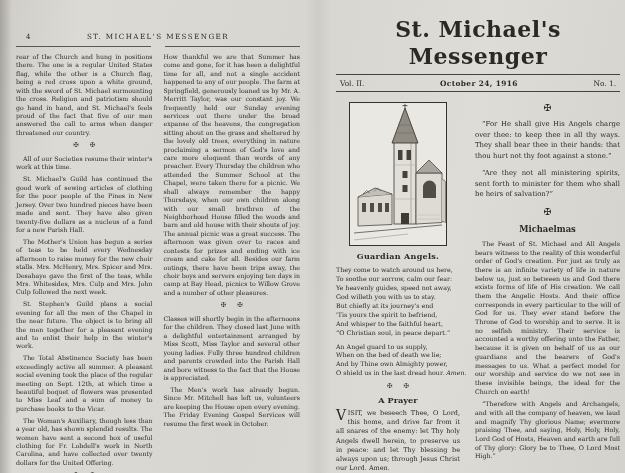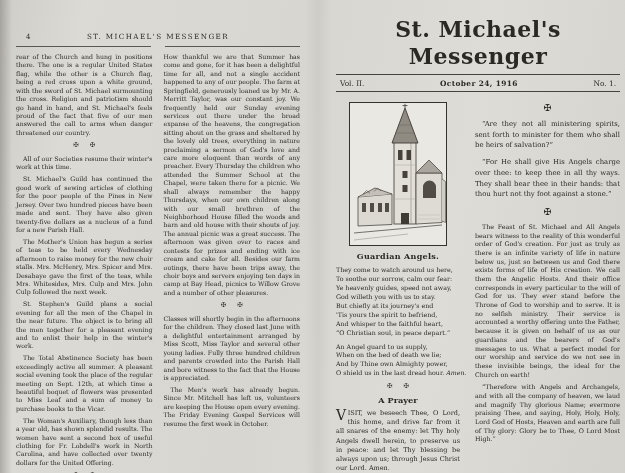--- a/index.html
+++ b/index.html
@@ -158,22 +158,23 @@
 
         <div class="divider">✠ ✠</div>
         <div class="prayer-head">A Prayer</div>
         <p class="prayer">
           <span class="dropcap">V</span><span>ISIT, we beseech Thee, O Lord, this home, and drive far from it all snares of the enemy: let Thy holy Angels dwell herein, to preserve us in peace: and let Thy blessing be always upon us; through Jesus Christ our Lord.  Amen.</span>
         </p>
       </div>
 
       <div class="rp-col2">
         <div class="cross">✠</div>
+        <p class="quote">“For He shall give His Angels charge over thee: to keep thee in all thy ways.  They shall bear thee in their hands: that thou hurt not thy foot against a stone.”</p>
         <p class="quote">“Are they not all ministering spirits, sent forth to minister for them who shall be heirs of salvation?”</p>
-        <p class="quote">“For He shall give His Angels charge over thee: to keep thee in all thy ways.  They shall bear thee in their hands: that thou hurt not thy foot against a stone.”</p>
         <div class="cross">✠</div>
+        <div class="mich-head">Michaelmas</div>
         <p class="body-par">The Feast of St. Michael and All Angels bears witness to the reality of this wonderful order of God's creation. For just as truly as there is an infinite variety of life in nature below us, just so between us and God there exists forms of life of His creation. We call them the Angelic Hosts. And their office corresponds in every particular to the will of God for us. They ever stand before the Throne of God to worship and to serve. It is no selfish ministry. Their service is accounted a worthy offering unto the Father, because it is given on behalf of us as our guardians and the bearers of God's messages to us. What a perfect model for our worship and service do we not see in these invisible beings, the ideal for the Church on earth!</p>
         <p class="body-par">“Therefore with Angels and Archangels, and with all the company of heaven, we laud and magnify Thy glorious Name; evermore praising Thee, and saying, Holy, Holy, Holy, Lord God of Hosts, Heaven and earth are full of Thy glory: Glory be to Thee, O Lord Most High.”</p>
       </div>
 
     </div>
   </div>
 </div>
 
 </body></html>

